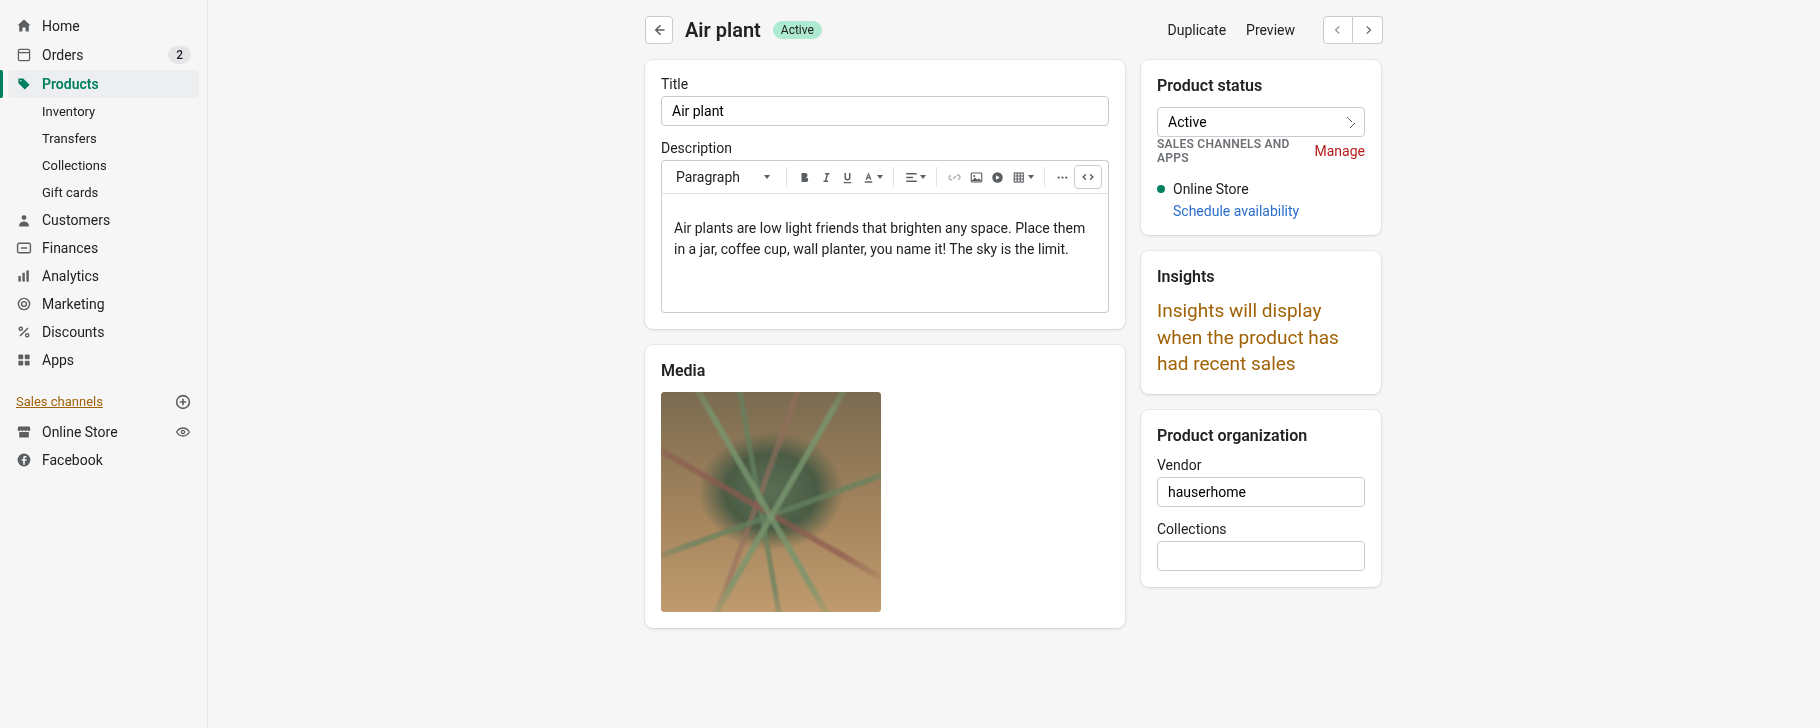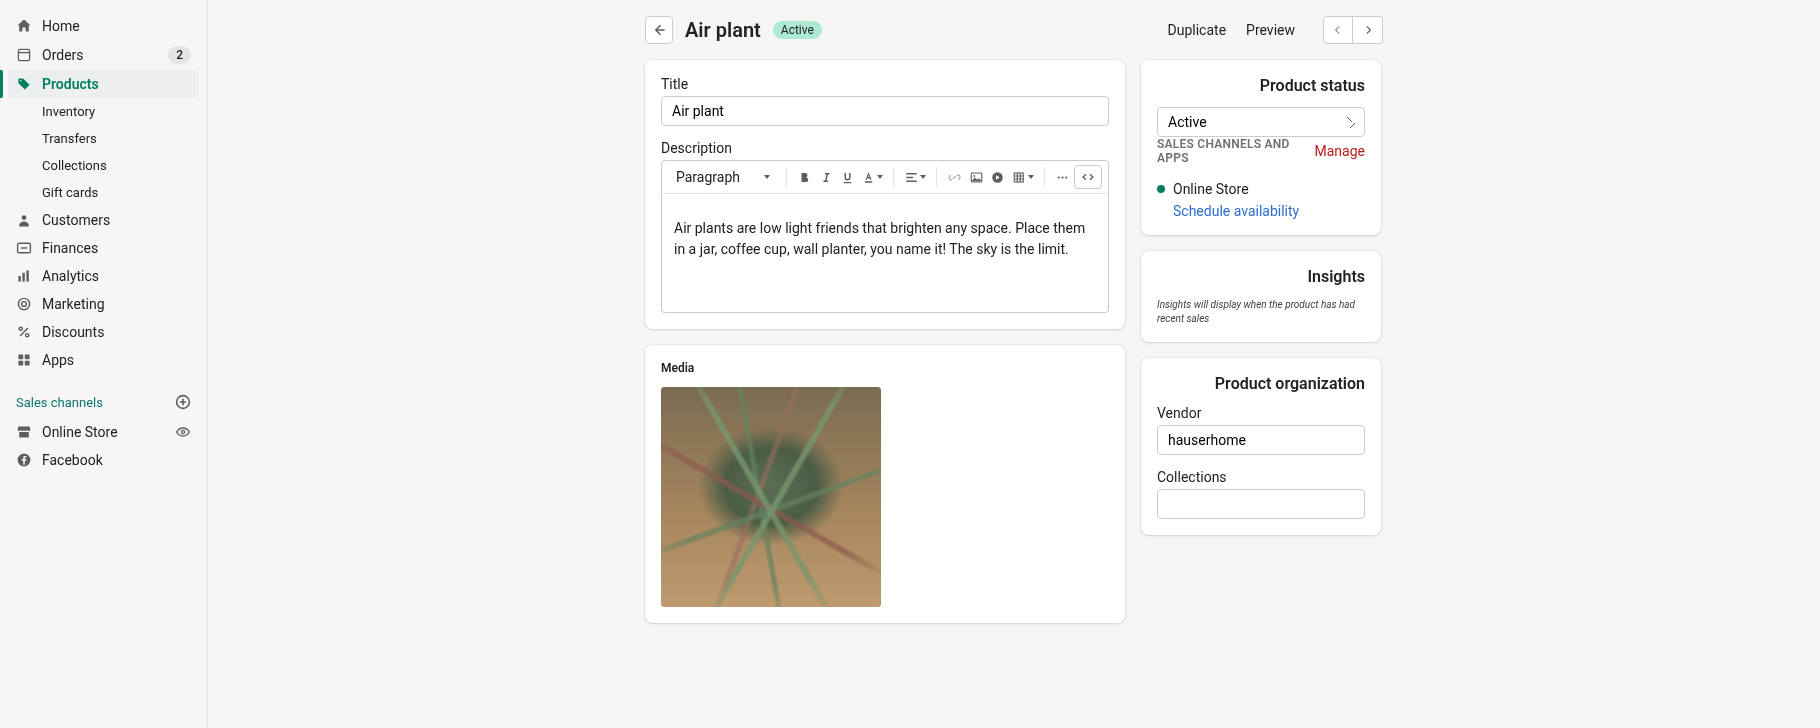--- a/index.html
+++ b/index.html
@@ -50,22 +50,22 @@
 }
 .nav-item.active svg { color: #008060; }
 .nav-item svg { width: 16px; height: 16px; flex-shrink: 0; color: #5c5f62; }
 .nav-sub { padding-left: 34px; font-size: 13px; }
 .nav-badge {
   margin-left: auto; background: #e4e5e7; border-radius: 10px;
   font-size: 12px; padding: 0 8px; min-width: 18px; text-align: center;
   line-height: 18px; font-weight: 500;
 }
 .sidebar-section-head {
-  display: flex; align-items: center; justify-content: space-between;
-  padding: 8px; color: #0f766e; font-size: 13px; margin-top: 12px;
+  display: flex; justify-content: space-between;
+  padding: 8px; color: #a16207; font-size: 13px; margin-top: 12px; text-decoration: underline;
 }
 .plus-btn { width: 16px; height: 16px; cursor: pointer; color: #5c5f62; }
 .eye-btn { margin-left: auto; color: #5c5f62; cursor: pointer; }
 
 .main { flex: 1; display: flex; justify-content: center; overflow-y: auto; }
 .page { width: 738px; padding: 16px 0 40px; position: relative; }
 .header-row {
   display: flex; align-items: center; gap: 12px; margin-bottom: 16px;
 }
 .back-btn {
@@ -153,36 +153,36 @@
   position: relative; background: #8a7a5c;
 }
 .media-add {
   width: 108px; height: 108px; border: 2px dashed #c9cccf; border-radius: 4px;
   display: flex; flex-direction: column; align-items: center; justify-content: center;
   gap: 8px; font-size: 12px;
 }
 .add-pill { background: #e4edf7; color: #2c6ecb; padding: 2px 8px; border-radius: 4px; cursor: pointer; font-size: 12px; }
 .add-url { color: #2c6ecb; text-decoration: underline; cursor: pointer; font-size: 12px; }
 
-.card h2 { font-size: 16px; font-weight: 600; margin-bottom: 12px; text-align: right; }
-.card h3 { font-size: 12px; font-weight: 600; margin-bottom: 12px; }
+.card h2 { font-size: 16px; font-weight: 600; margin-bottom: 12px; }
+.card h3 { font-size: 16px; font-weight: 600; margin-bottom: 12px; }
 .card h4 { font-size: 12px; font-weight: 600; text-transform: uppercase; letter-spacing: .02em; color: #6d7175; }
 .section-head-row { display: flex; align-items: center; justify-content: space-between; margin-bottom: 16px; }
 .link-blue { color: #b91c1c; cursor: pointer; }
 .dot-green { width: 8px; height: 8px; background: #008060; border-radius: 50%; margin-right: 8px; display: inline-block; }
 .channel-row { display: flex; align-items: center; font-size: 14px; margin-bottom: 6px; }
 .sub-link { margin-left: 16px; color: #2c6ecb; cursor: pointer; font-size: 14px; }
 .type-wrap { position: relative; }
 .type-wrap .wand {
   position: absolute; right: 8px; top: 50%; transform: translateY(-50%);
   color: #8c9196; cursor: pointer;
 }
 .field { margin-bottom: 14px; }
 .field:last-child { margin-bottom: 0; }
-.insights-text { font-size: 10px; color: #404040; line-height: 1.4; font-style: italic; }
+.insights-text { font-size: 19px; color: #a16207; line-height: 1.4; }
 
 
 .plant-bg {
   position:absolute; inset:0;
   background:
     radial-gradient(ellipse 55% 45% at 50% 45%, #5a6f55 0%, #4b5c45 38%, transparent 60%),
     linear-gradient(180deg, #7a6b50 0%, #a8875f 60%, #bf9b6e 100%);
 }
 .plant-bg::before, .plant-bg::after {
   content:''; position:absolute; inset:0;

